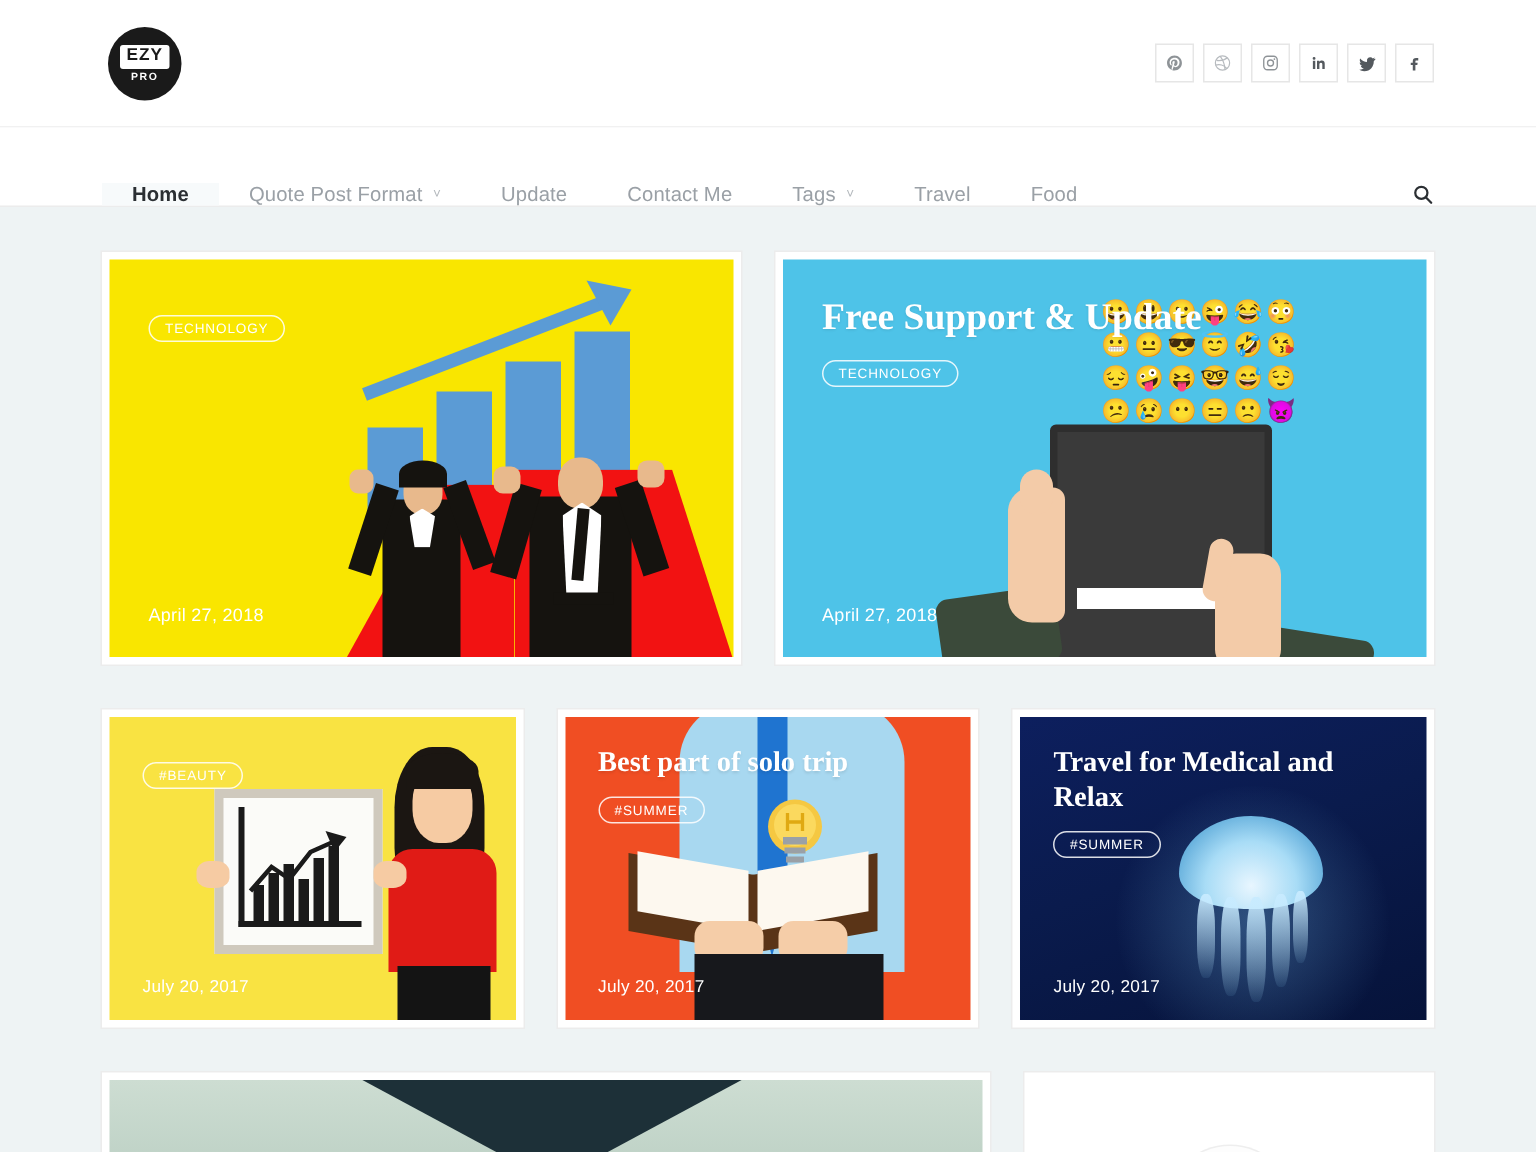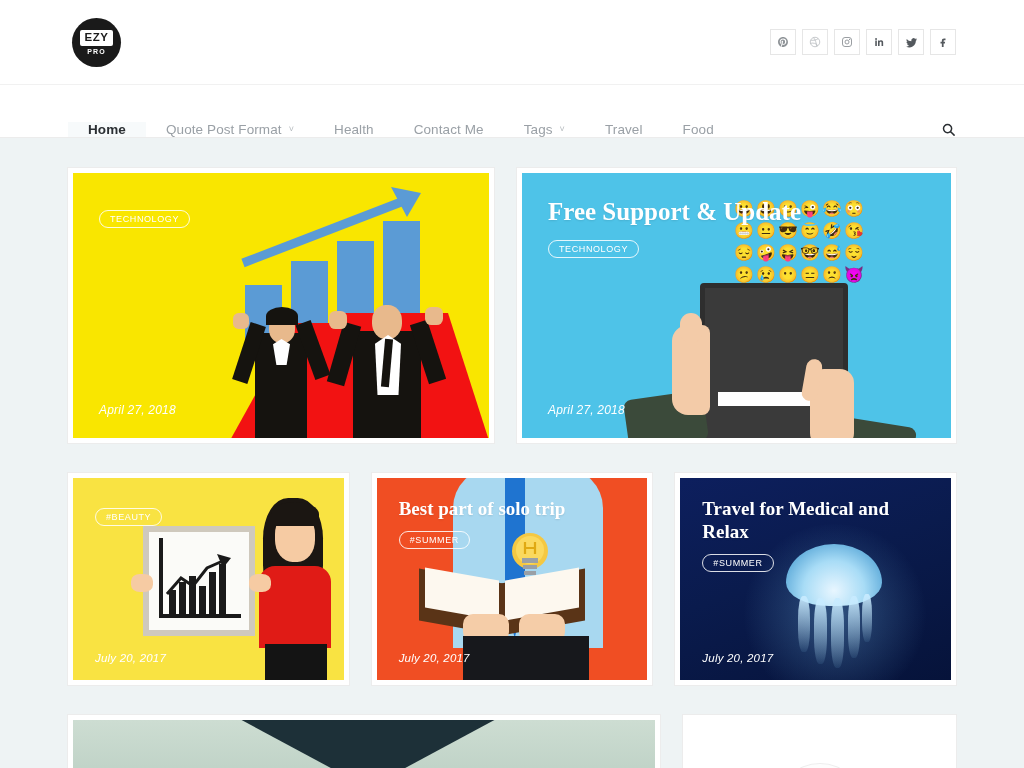--- a/index.html
+++ b/index.html
@@ -173,21 +173,20 @@
     font-weight: normal;
   }
   .card-date {
     position: absolute;
     left: 26px;
     bottom: 21px;
     color: #ffffff;
     font-size: 12px;
     z-index: 4;
     letter-spacing: 0.2px;
-    font-style: italic;
   }
 
   
   .card-hero-a { width: 427px; height: 275px; }
   .card-hero-b { width: 440px; height: 275px; }
   .card-hero-a .card-title { font-size: 25px; }
   .card-hero-b .card-title { font-size: 25px; }
 
   
   .card-sm { width: 286px; height: 212px; }
@@ -375,21 +374,21 @@
 <nav class="nav-bar">
   <ul class="nav-menu">
     <li class="nav-item active">
       <span>Home</span>
     </li>
     <li class="nav-item">
       <span>Quote Post Format</span>
       <span class="nav-caret">˅</span>
     </li>
     <li class="nav-item">
-      <span>Health</span>
+      <span>Update</span>
     </li>
     <li class="nav-item">
       <span>Contact Me</span>
     </li>
     <li class="nav-item">
       <span>Tags</span>
       <span class="nav-caret">˅</span>
     </li>
     <li class="nav-item">
       <span>Travel</span>

